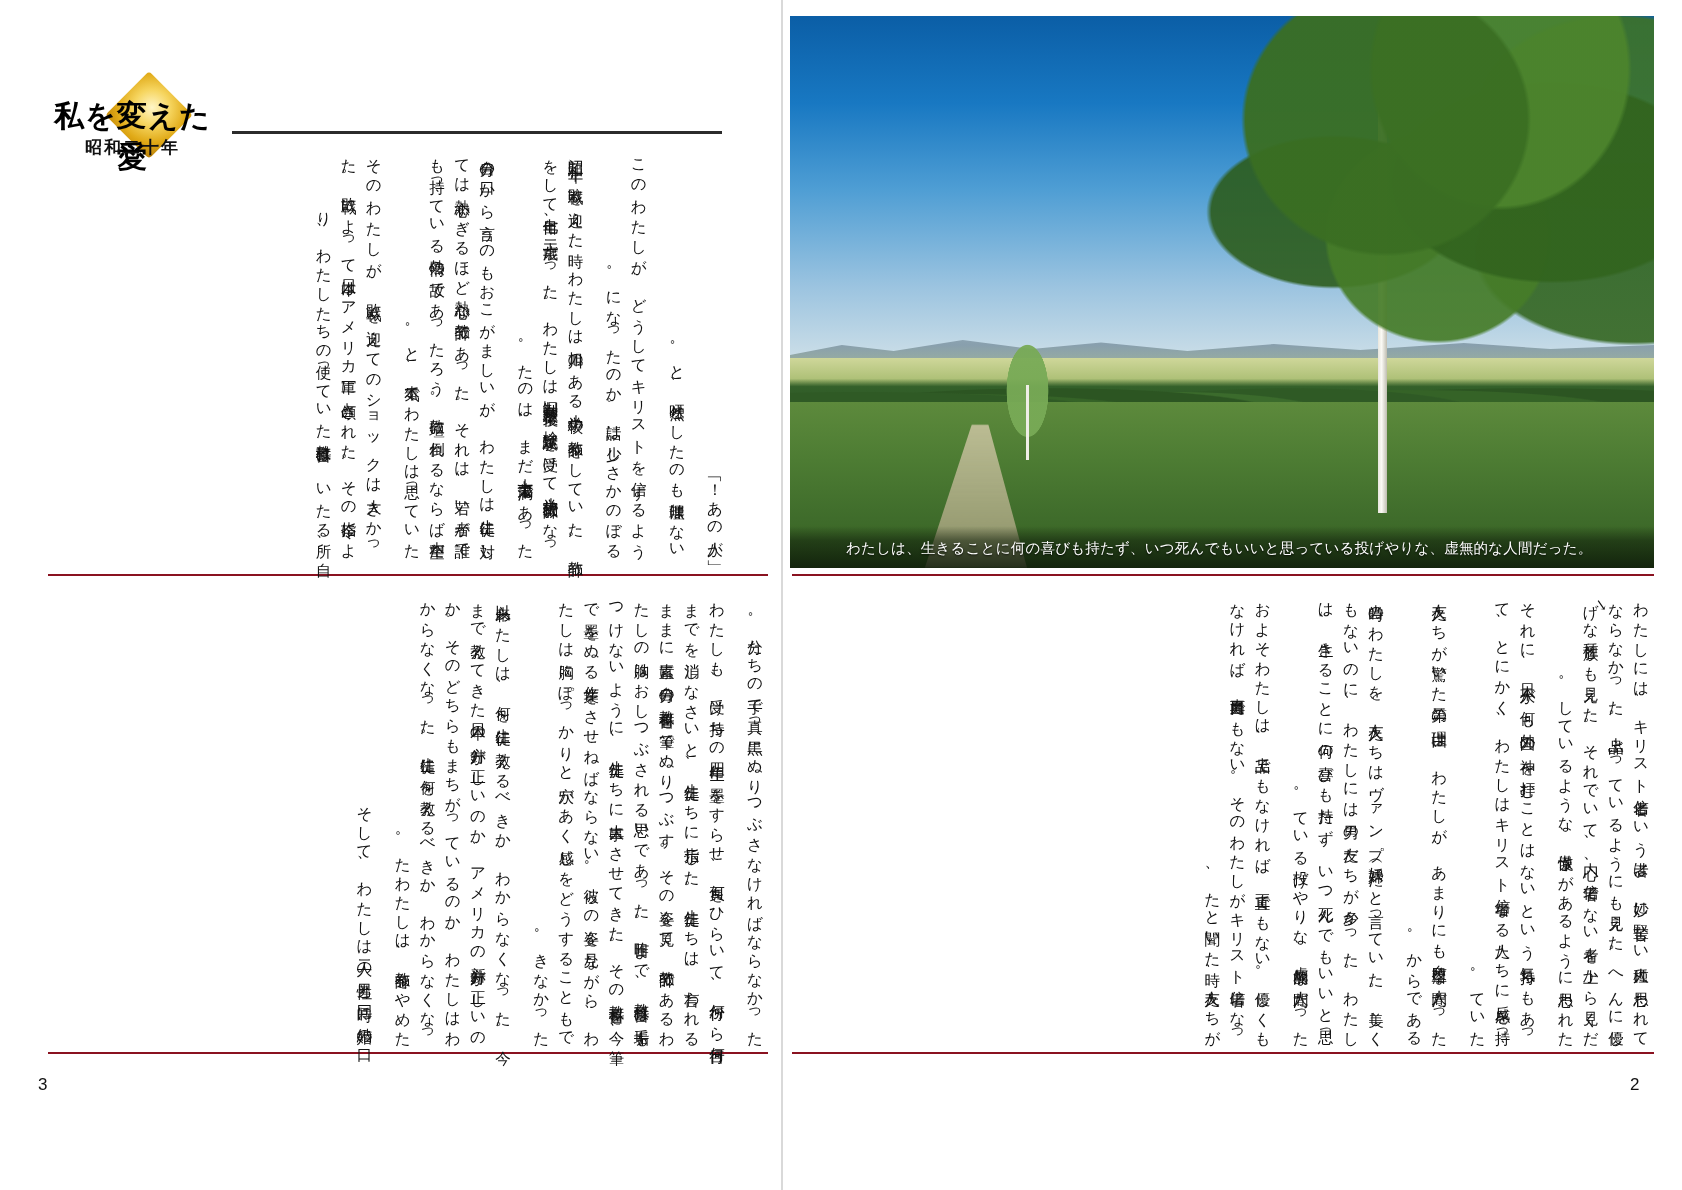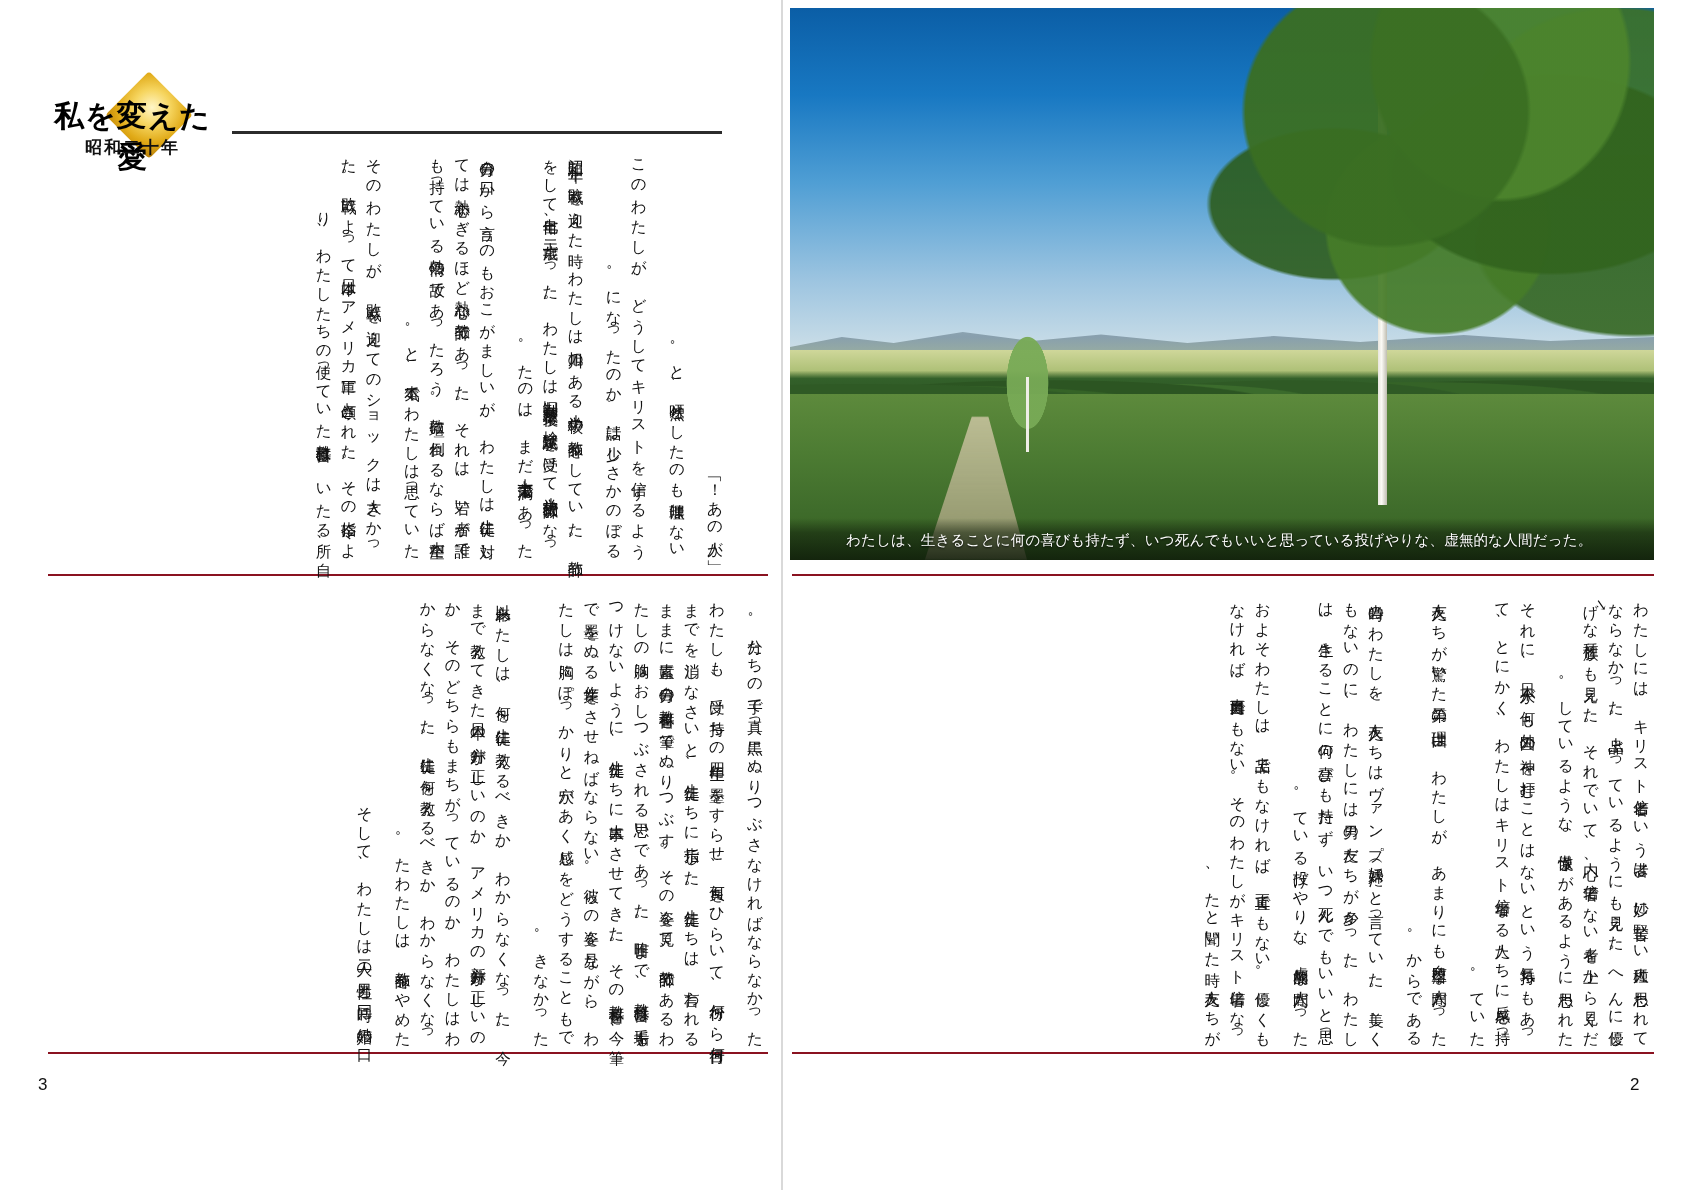--- a/index.html
+++ b/index.html
@@ -18,21 +18,21 @@
     width: 1682px;
     height: 1190px;
     background: #ffffff;
     box-sizing: border-box;
   }
 
   
   .photo {
     position: absolute;
     left: 790px;
-    top: 8px;
+    top: 16px;
     width: 864px;
     height: 552px;
     overflow: hidden;
     background: linear-gradient(to bottom, #0a5fa8 0%, #1d7ec9 28%, #63a9d8 46%, #b9d4e4 56%, #9fb9a4 62%, #4f7a36 72%, #39682c 100%);
   }
   
   .photo .sky {
     position: absolute;
     left: 0; top: 0; width: 100%; height: 63%;
     background: linear-gradient(to bottom, #0b5ea6 0%, #1878c2 25%, #4f9ed4 50%, #9cc4e0 78%, #cfe0e8 100%);

